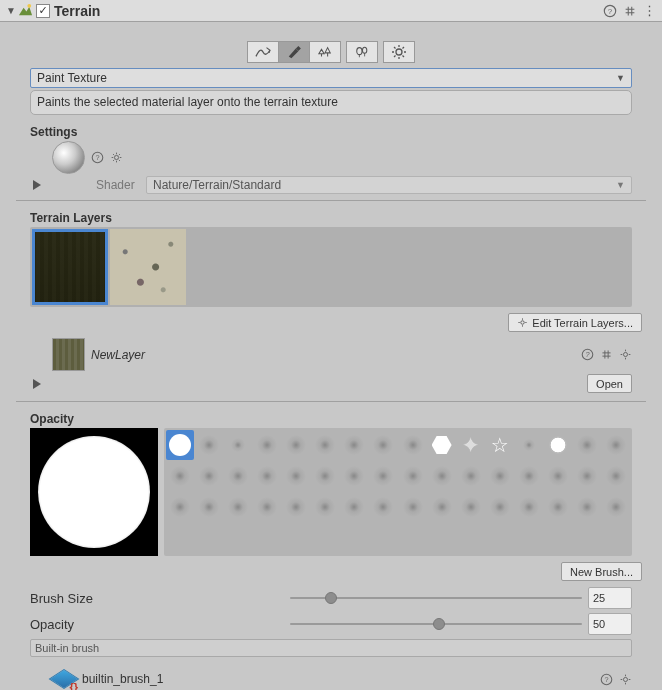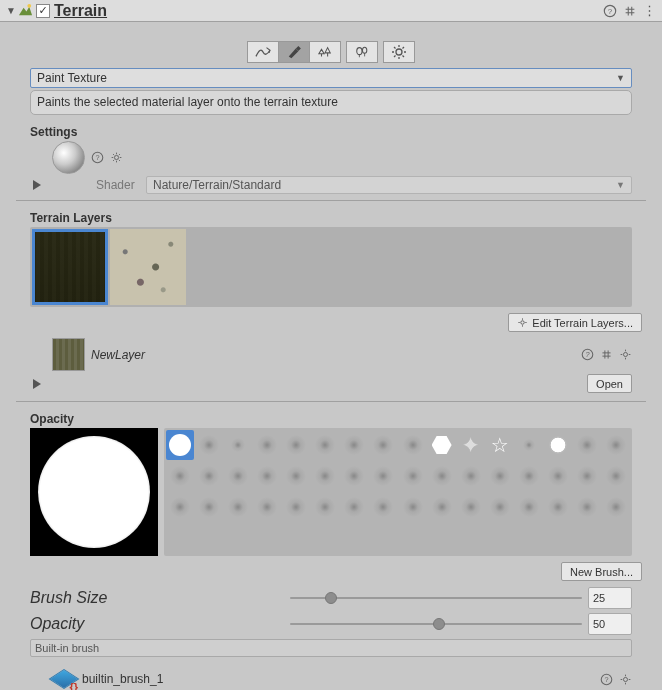--- a/index.html
+++ b/index.html
@@ -17,21 +17,21 @@
     height: 22px; padding: 0 6px;
     background: #ddd; border-bottom: 1px solid #a0a0a0;
   }
   .header .foldout { width: 10px; color: #555; font-size: 10px; margin-right: 2px; }
   .header .component-icon { width: 15px; height: 15px; margin-right: 3px; display: flex; }
   .header .checkbox {
     width: 14px; height: 14px; background: #fff; border: 1px solid #888;
     display: flex; align-items: center; justify-content: center;
     font-size: 11px; color: #333; margin-right: 4px;
   }
-  .header .title { font-weight: bold; font-size: 16px; flex: 1; text-decoration: underline; }
+  .header .title { font-weight: bold; font-size: 14px; flex: 1; }
   .header .right-icons { display: flex; gap: 6px; color: #555; font-size: 13px; align-items: center; }
   .header .right-icons span { cursor: default; }
 
   .body { padding: 16px; }
 
   .tool-row {
     display: flex; justify-content: center; gap: 0;
     padding: 3px 0 3px; background: #c8c8c8;
   }
   .tool-btn {
@@ -179,21 +179,21 @@
   .brush-cell .star { color: #ddd; font-size: 20px; text-shadow: 0 0 1px #fff; }
   .brush-cell .star-outline { color: #fff; font-size: 20px; }
   .brush-cell .hard-white {
     width: 18px; height: 18px; border-radius: 50%;
     background: radial-gradient(circle,#fff 0%,#fff 55%,#bbb 60%, rgba(180,180,180,0) 78%);
   }
 
   .slider-row {
     margin: 6px 14px 0 14px; display: flex; align-items: center;
   }
-  .slider-row .lbl { width: 260px; font-size: 16px; font-style: italic; }
+  .slider-row .lbl { width: 260px; font-size: 13px; }
   .slider-track {
     flex: 1; position: relative; height: 14px; display: flex; align-items: center;
   }
   .slider-track .line { height: 2px; width: 100%; background: #9a9a9a; border-radius: 1px; }
   .slider-track .knob {
     position: absolute; top: 1px; width: 12px; height: 12px; border-radius: 50%;
     background: #8d8d8d; border: 1px solid #777;
   }
   .num-field {
     width: 44px; height: 22px; margin-left: 6px;

